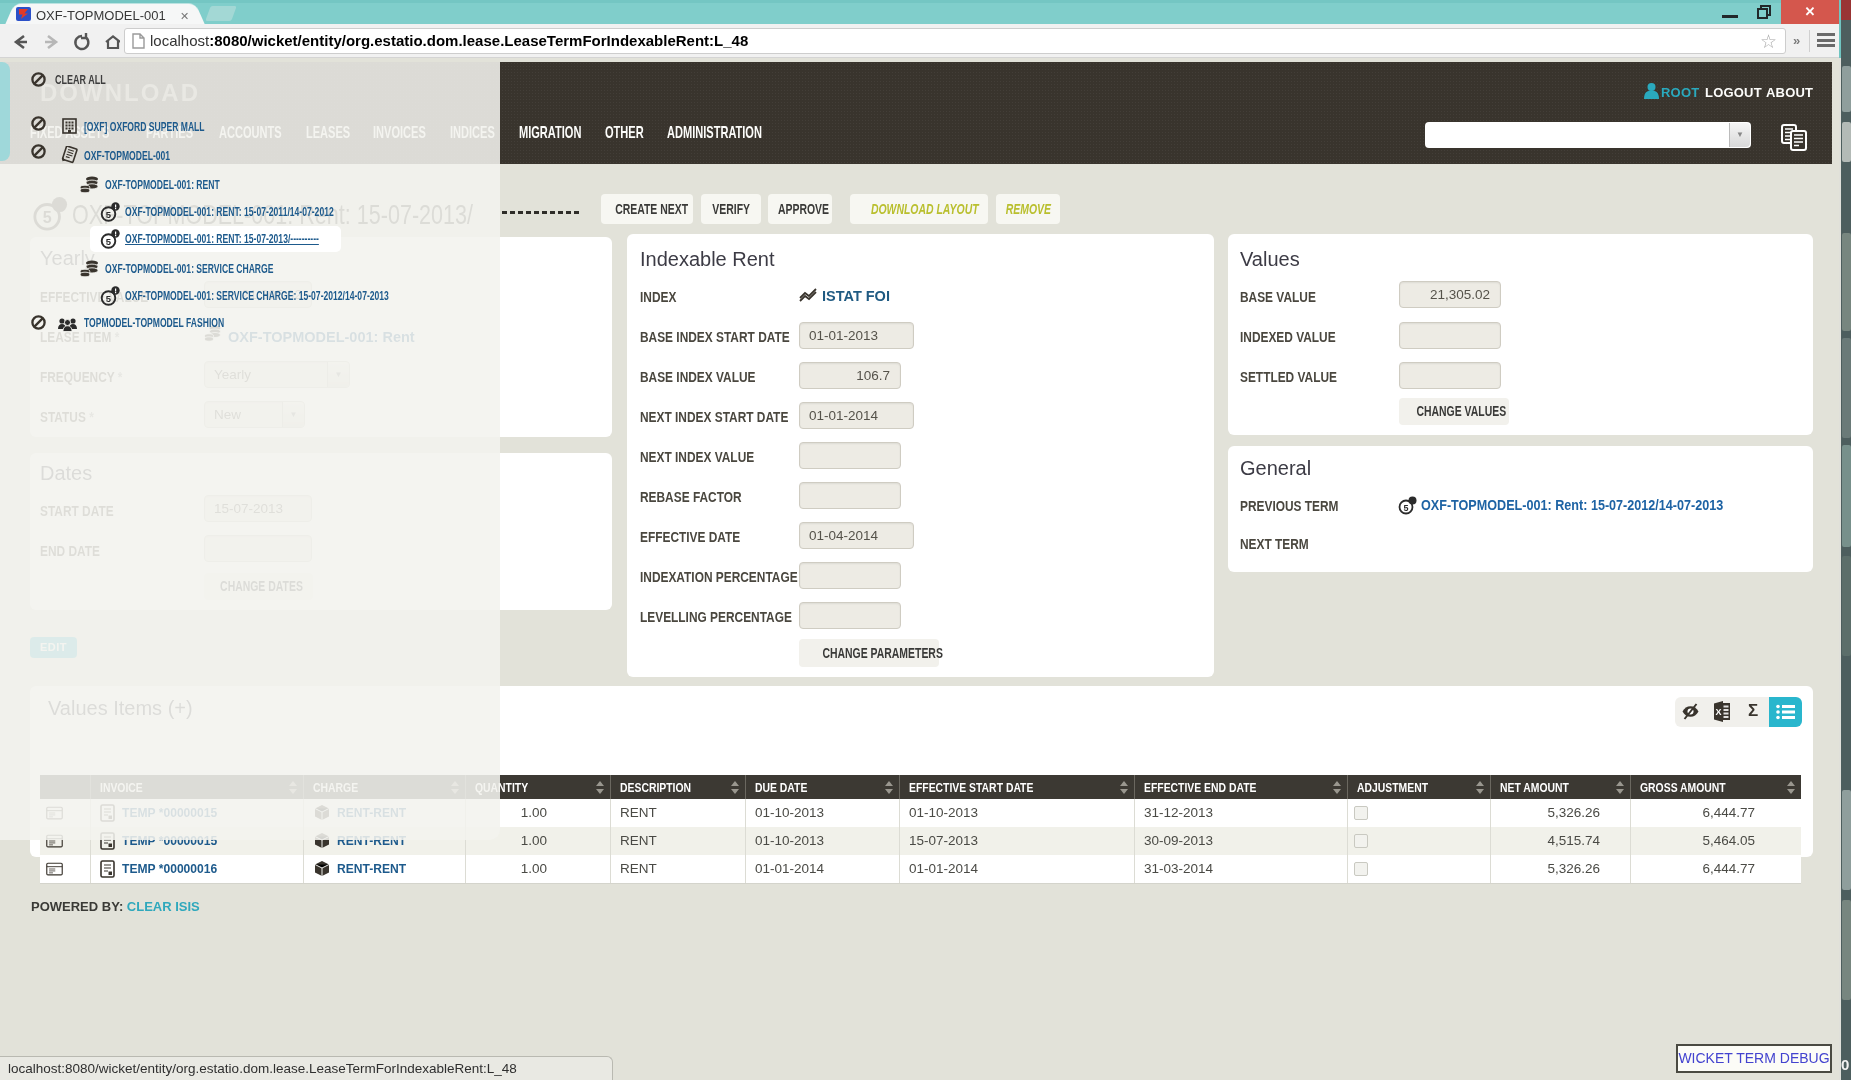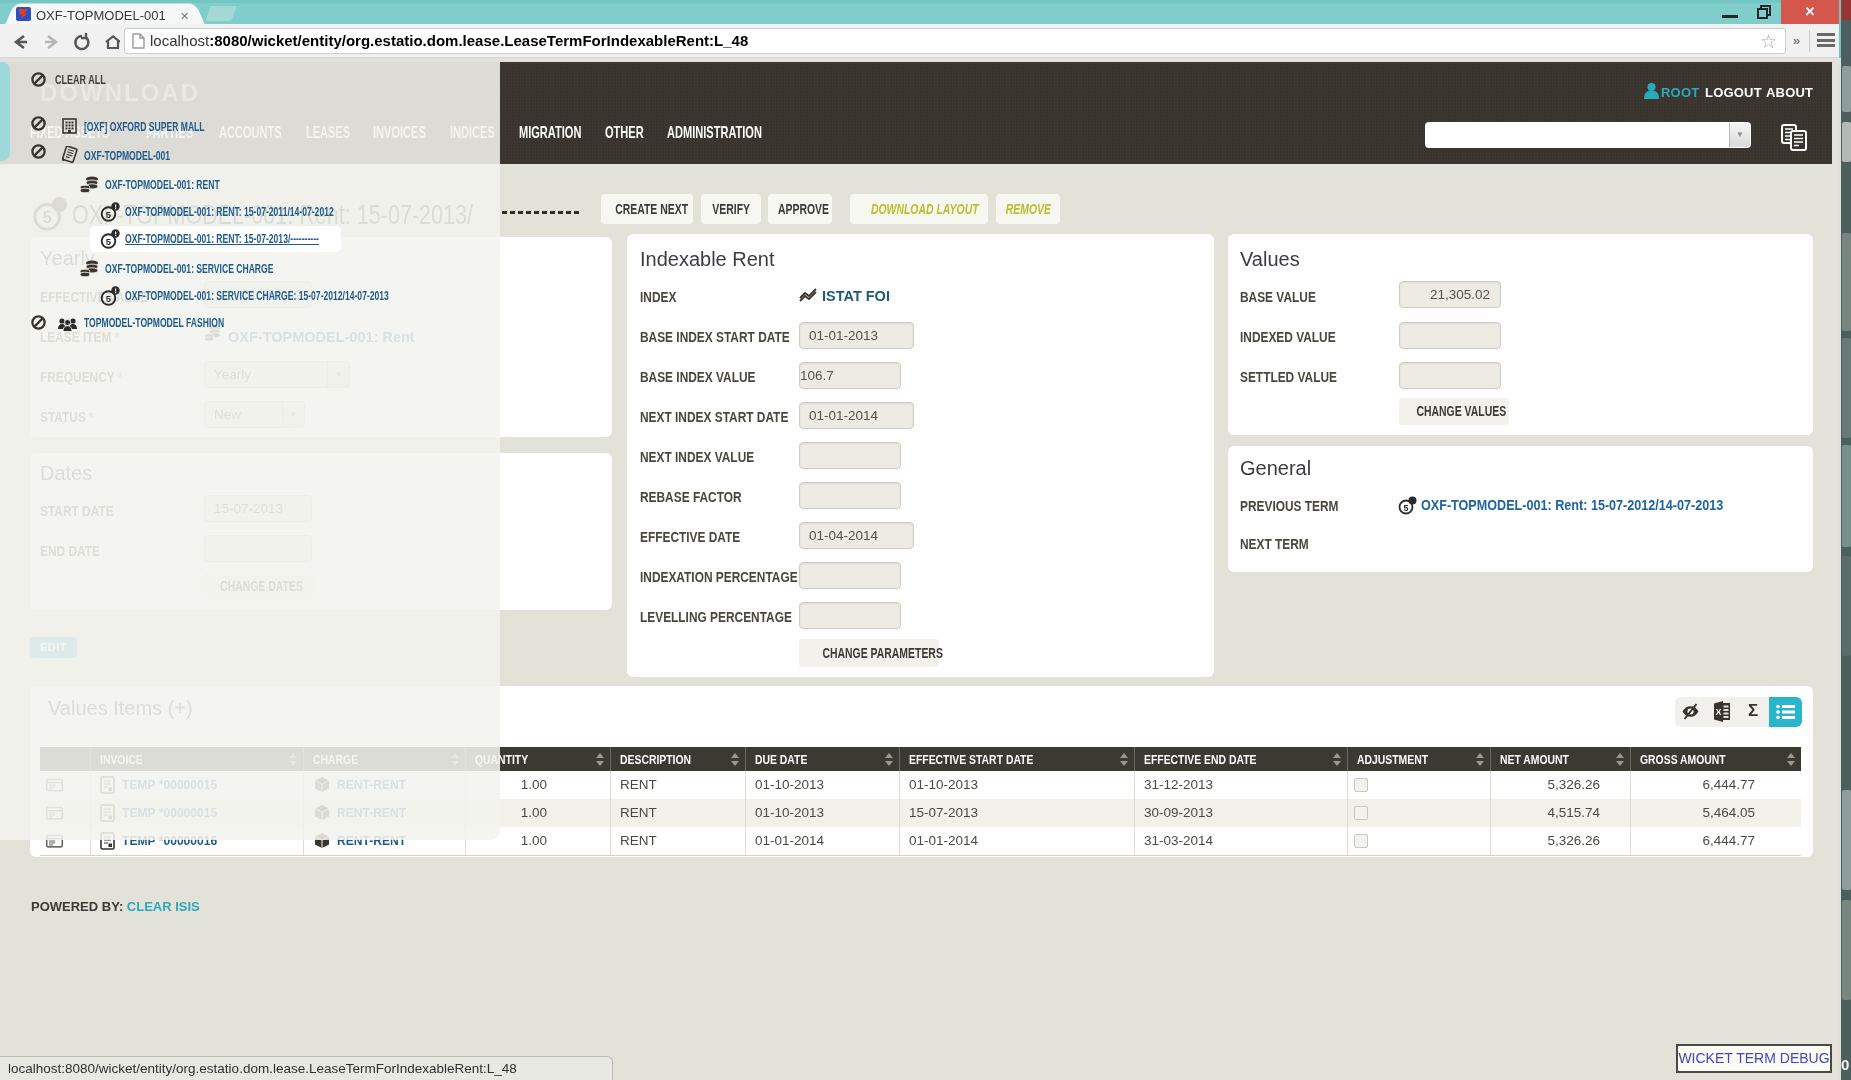--- a/index.html
+++ b/index.html
@@ -132,21 +132,21 @@
   <div class="ptitle" style="left:640px;top:189px;">Indexable Rent</div>
   <div class="lbl" style="left:640px;top:232px;">INDEX</div>
   <svg class="abs" style="left:799px;top:228px;" width="19" height="15" viewBox="0 0 19 15">
     <path d="M1 11 L6 6 L10 9 L17 2" stroke="#39342d" stroke-width="1.8" fill="none"></path>
     <path d="M1 14 L6 9 L10 12 L17 5" stroke="#39342d" stroke-width="1.8" fill="none"></path>
   </svg>
   <div class="abs blink" style="left:822px;top:229px;font-size:14.5px;color:#1f5a82;">ISTAT FOI</div>
   <div class="lbl" style="left:640px;top:272px;">BASE INDEX START DATE</div>
   <div class="fld" style="left:799px;top:263px;width:115px;padding-left:9px;">01-01-2013</div>
   <div class="lbl" style="left:640px;top:312px;">BASE INDEX VALUE</div>
-  <div class="fld" style="left:799px;top:303px;width:102px;text-align:left;padding-right:18px;">106.7</div>
+  <div class="fld" style="left:799px;top:303px;width:102px;text-align:right;padding-right:10px;">106.7</div>
   <div class="lbl" style="left:640px;top:352px;">NEXT INDEX START DATE</div>
   <div class="fld" style="left:799px;top:343px;width:115px;padding-left:9px;">01-01-2014</div>
   <div class="lbl" style="left:640px;top:392px;">NEXT INDEX VALUE</div>
   <div class="fld" style="left:799px;top:383px;width:102px;"></div>
   <div class="lbl" style="left:640px;top:432px;">REBASE FACTOR</div>
   <div class="fld" style="left:799px;top:423px;width:102px;"></div>
   <div class="lbl" style="left:640px;top:472px;">EFFECTIVE DATE</div>
   <div class="fld" style="left:799px;top:463px;width:115px;padding-left:9px;">01-04-2014</div>
   <div class="lbl" style="left:640px;top:512px;">INDEXATION PERCENTAGE</div>
   <div class="fld" style="left:799px;top:503px;width:102px;"></div>
@@ -194,21 +194,21 @@
   <div class="abs" style="left:1748px;top:642px;font-size:17px;font-weight:bold;color:#39342d;">Σ</div>
   <svg class="abs" style="left:1776px;top:645px;" width="20" height="16" viewBox="0 0 20 16">
     <circle cx="2" cy="2.5" r="1.8" fill="#fff"></circle>
       <rect x="6" y="1" width="13" height="3" fill="#fff"></rect>
     <circle cx="2" cy="8" r="1.8" fill="#fff"></circle>
       <rect x="6" y="6.5" width="13" height="3" fill="#fff"></rect>
     <circle cx="2" cy="13.5" r="1.8" fill="#fff"></circle>
       <rect x="6" y="12" width="13" height="3" fill="#fff"></rect>
   </svg>
 
-  <div class="abs" id="tbl" style="left:40px;top:688px;width:1761px;height:93px;font-size:13.5px;color:#4a4a45;">
+  <div class="abs" id="tbl" style="left:40px;top:716px;width:1761px;height:93px;font-size:13.5px;color:#4a4a45;">
       <div style="position:absolute;left:0;top:0;width:1761px;height:24px;background:#3c3933;"></div>
       <div style="position:absolute;left:50px;top:0;width:1px;height:24px;background:#6b6860;"></div>
       <div style="position:absolute;left:60px;top:5px;font-size:13px;font-weight:bold;color:#fff;transform:scaleX(0.8);transform-origin:left center;white-space:nowrap;">INVOICE</div>
       <svg style="position:absolute;left:249px;top:6px;" width="8" height="13" viewBox="0 0 8 13">
         <path d="M4 0 L8 5 L0 5 Z" fill="#9a978f"></path>
         <path d="M4 13 L8 8 L0 8 Z" fill="#9a978f"></path>
       </svg>
       <div style="position:absolute;left:263px;top:0;width:1px;height:24px;background:#6b6860;"></div>
       <div style="position:absolute;left:273px;top:5px;font-size:13px;font-weight:bold;color:#fff;transform:scaleX(0.8);transform-origin:left center;white-space:nowrap;">CHARGE</div>
       <svg style="position:absolute;left:411px;top:6px;" width="8" height="13" viewBox="0 0 8 13">

